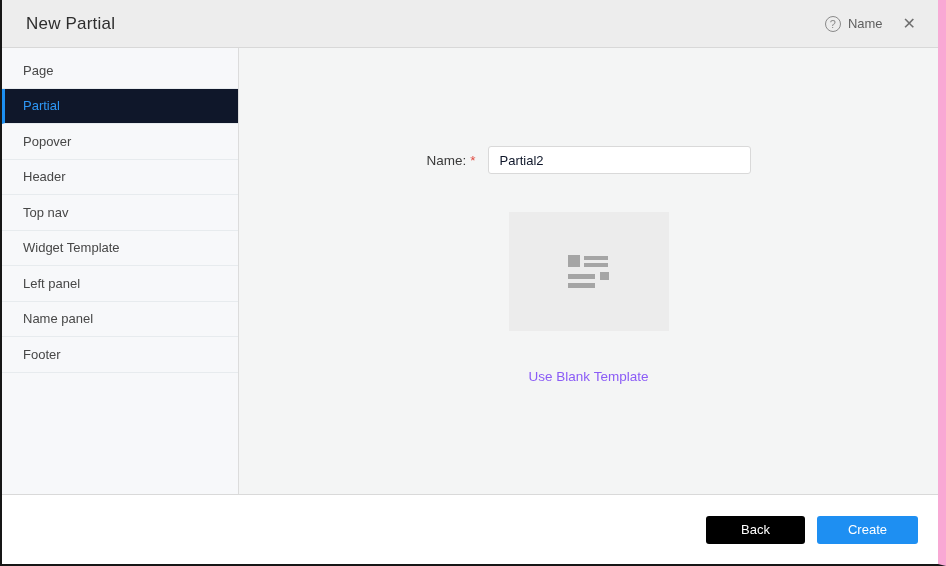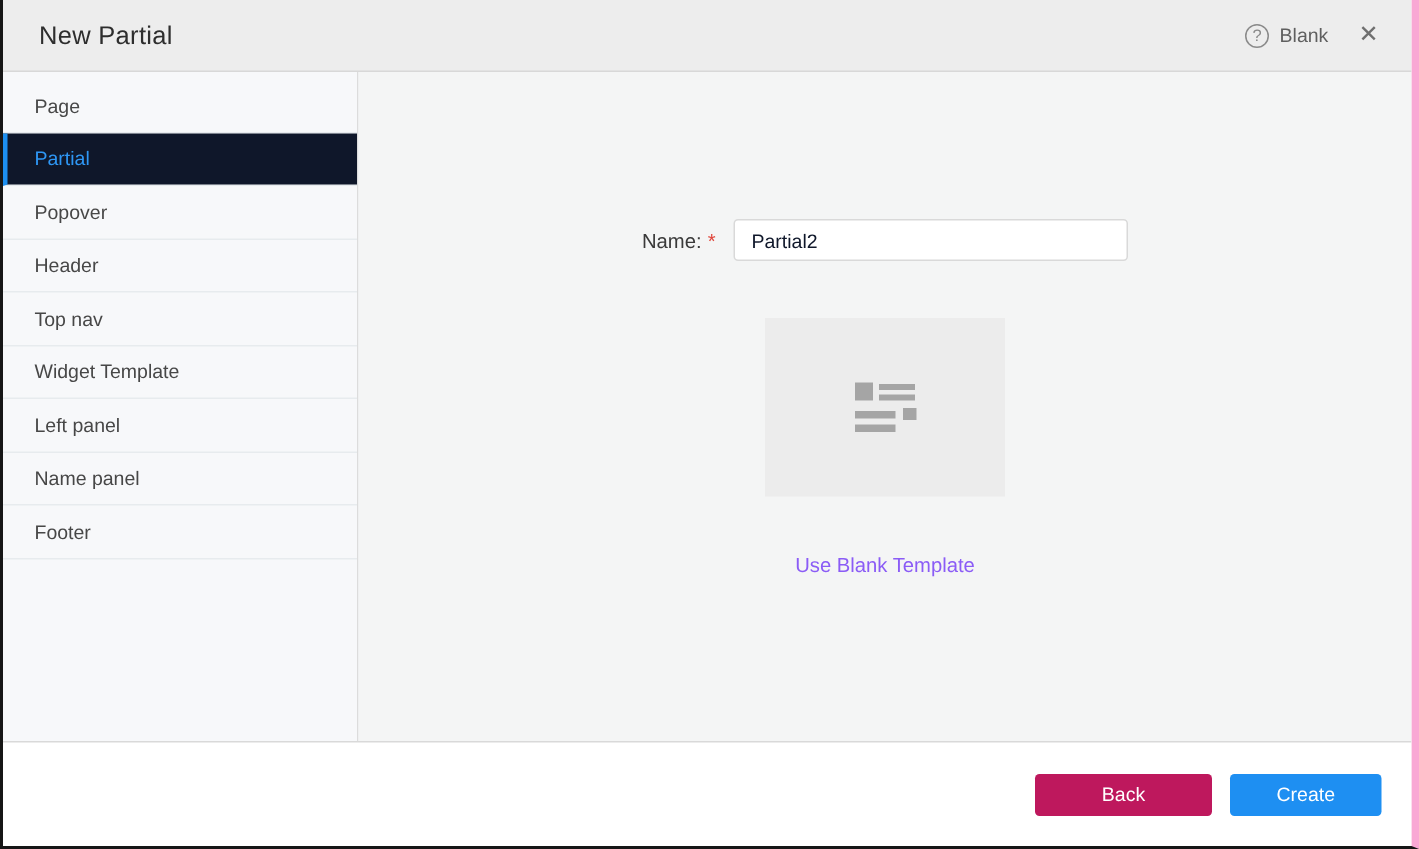--- a/index.html
+++ b/index.html
@@ -4,21 +4,21 @@
 <style>
   * { margin: 0; padding: 0; box-sizing: border-box; }
   html, body { width: 946px; height: 566px; }
   body {
     font-family: "Liberation Sans", "DejaVu Sans", sans-serif;
     background: #fff;
   }
   .window {
     width: 946px; height: 566px;
     border-left: 2px solid #161616;
-    border-right: 5px solid #f9a8d4;
+    border-right: 8px solid #f9a8d4;
     border-bottom: 2px solid #161616;
     display: flex; flex-direction: column;
     background: #fff;
     overflow: hidden;
   }
   
   .header {
     flex: 0 0 48px;
     background: #ededed;
     border-bottom: 1px solid #d8d8d8;
@@ -105,34 +105,34 @@
     border-top: 1px solid #d9d9d9;
     display: flex; align-items: center; justify-content: flex-end;
     padding-right: 20px;
   }
   .btn {
     height: 28px; border: none; border-radius: 3px;
     color: #fff; font-size: 13px;
     font-family: "Liberation Sans", "DejaVu Sans", sans-serif;
     cursor: pointer;
   }
-  .btn-back { width: 118px; background: #be185d; }
+  .btn-back { width: 99px; background: #000000; }
   .btn-create { width: 101px; background: #1e8ff2; margin-left: 12px; }
 </style>
 </head>
 <body>
 
 <div class="window">
 
   <div class="header">
     <div class="header-title">New Partial</div>
     <div class="header-right">
       <div class="help-wrap">
         <span class="help-icon">?</span>
-        <span class="help-label">Blank</span>
+        <span class="help-label">Name</span>
       </div>
       <span class="close-icon">✕</span>
     </div>
   </div>
 
   <div class="body">
 
     <div class="sidebar">
         <div class="side-item">Page</div>
         <div class="side-item selected">Partial</div>

